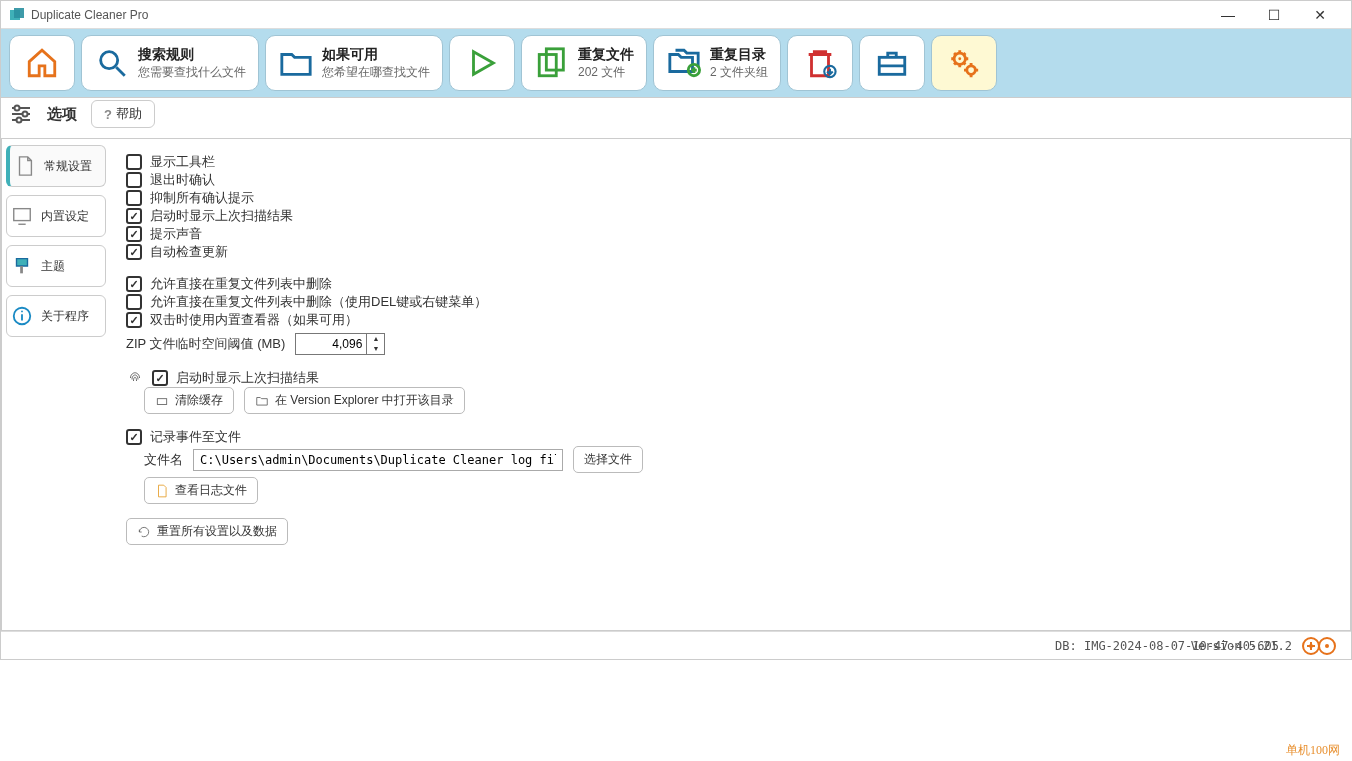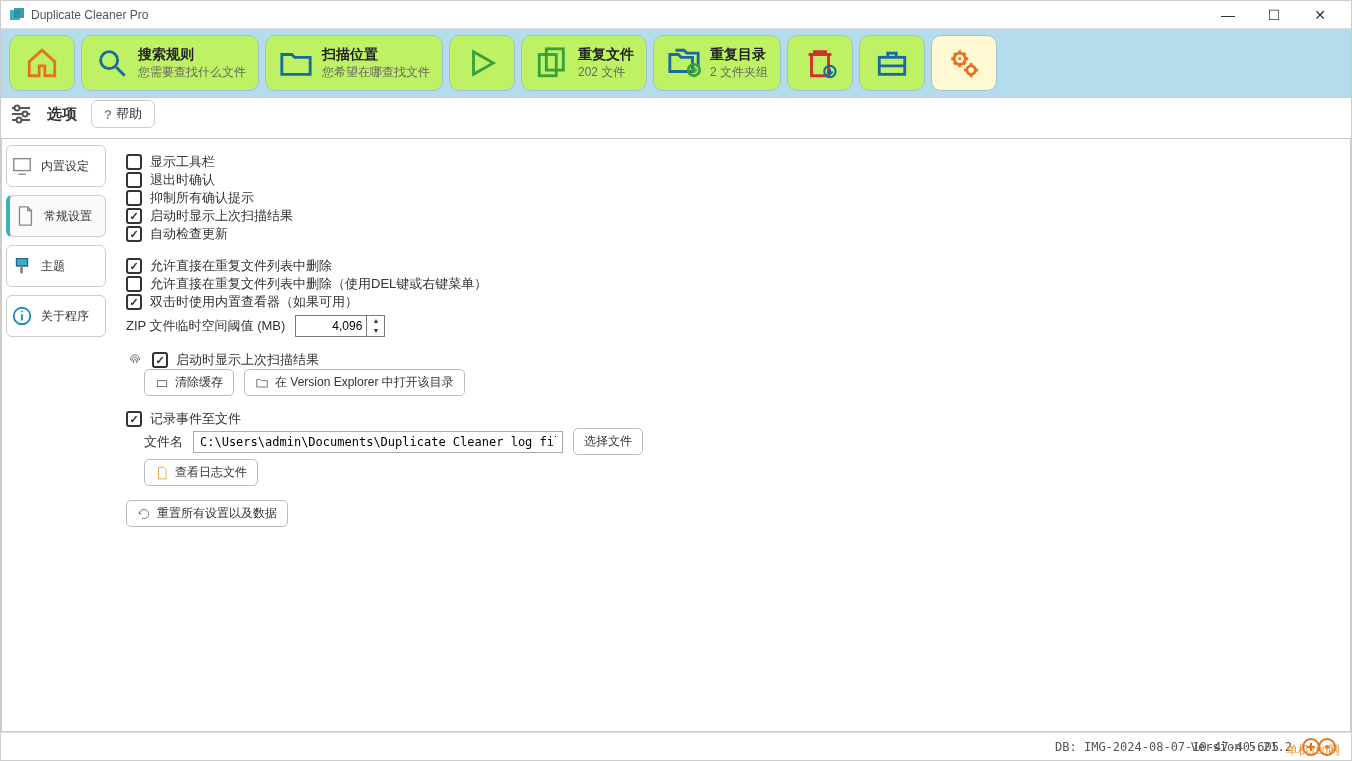--- a/index.html
+++ b/index.html
@@ -1,28 +1,28 @@
 <!DOCTYPE html>
 <html><head>
 <meta charset="utf-8">
 <style>
 * { margin: 0; padding: 0; box-sizing: border-box; }
 body { font-family: "Microsoft YaHei", "Segoe UI", sans-serif; font-size: 13px; background: #fff; color: #333; }
-.window { width: 1352px; height: 761px; display: flex; flex-direction: column; border: 1px solid #ccc; }
+.window { width: 1352px; height: 660px; display: flex; flex-direction: column; border: 1px solid #ccc; }
 
 
 .titlebar { height: 28px; background: #fff; border-bottom: 1px solid #ddd; display: flex; align-items: center; padding: 0 8px; }
 .titlebar-icon { width: 16px; height: 16px; margin-right: 6px; }
 .titlebar-text { flex: 1; font-size: 12px; color: #555; }
 .titlebar-controls { display: flex; gap: 0; }
 .titlebar-controls span { width: 46px; text-align: center; font-size: 14px; color: #333; cursor: pointer; }
 
 
 .toolbar { background: #b4dced; padding: 6px 8px; display: flex; gap: 6px; border-bottom: 1px solid #ccc; }
-.tool-btn { background: #bef264; border: 1px solid #a0c4d4; border-radius: 10px; padding: 6px 12px; display: flex; align-items: center; gap: 8px; min-height: 56px; cursor: pointer; }
+.tool-btn { background: #ffffff; border: 1px solid #a0c4d4; border-radius: 10px; padding: 6px 12px; display: flex; align-items: center; gap: 8px; min-height: 56px; cursor: pointer; }
 .tool-btn.active { background: #fef9d3; }
 .tool-btn .icon { width: 36px; height: 36px; display: flex; align-items: center; justify-content: center; }
 .tool-btn .txt { display: flex; flex-direction: column; }
 .tool-btn .txt .t1 { font-size: 14px; font-weight: bold; color: #222; }
 .tool-btn .txt .t2 { font-size: 12px; color: #666; }
 .tool-btn.icon-only { padding: 6px 14px; }
 
 
 .main { flex: 1; display: flex; flex-direction: column; padding: 0; gap: 0; }
 .page-header { display: flex; align-items: center; gap: 14px; padding: 2px 8px 10px 8px; }
@@ -97,21 +97,21 @@
         <span class="t2">您需要查找什么文件</span>
       </span>
     </div>
     <div class="tool-btn">
       <span class="icon">
         <svg width="34" height="34" viewBox="0 0 24 24">
             <path d="M2 6 H9 L11 8 H22 V20 H2 Z" fill="none" stroke="#1a6a9e" stroke-width="2"></path>
           </svg>
       </span>
       <span class="txt">
-        <span class="t1">扫描位置</span>
+        <span class="t1">如果可用</span>
         <span class="t2">您希望在哪查找文件</span>
       </span>
     </div>
     <div class="tool-btn icon-only">
       <span class="icon">
         <svg width="34" height="34" viewBox="0 0 24 24">
             <path d="M6 4 L20 12 L6 20 Z" fill="none" stroke="#3aa03a" stroke-width="2"></path>
           </svg>
       </span>
     </div>
@@ -184,36 +184,36 @@
       <span class="page-title">选项</span>
       <div class="help-btn">
         <span style="color:#888;font-weight:bold;">?</span>
         <span>帮助</span>
       </div>
     </div>
 
     <div class="content">
 
       <div class="sidebar">
+        <div class="side-item active">
+          <span class="sicon">
+              <svg width="22" height="22" viewBox="0 0 24 24">
+                <path d="M6 2 H15 L19 6 V22 H6 Z M15 2 V6 H19" fill="none" stroke="#888" stroke-width="1.5"></path>
+              </svg>
+            </span>
+          <span>常规设置</span>
+        </div>
         <div class="side-item">
           <span class="sicon">
               <svg width="22" height="22" viewBox="0 0 24 24">
                 <rect x="3" y="4" width="18" height="13" fill="none" stroke="#888" stroke-width="1.5"></rect>
                 <line x1="8" y1="21" x2="16" y2="21" stroke="#888" stroke-width="1.5"></line>
               </svg>
             </span>
           <span>内置设定</span>
-        </div>
-        <div class="side-item active">
-          <span class="sicon">
-              <svg width="22" height="22" viewBox="0 0 24 24">
-                <path d="M6 2 H15 L19 6 V22 H6 Z M15 2 V6 H19" fill="none" stroke="#888" stroke-width="1.5"></path>
-              </svg>
-            </span>
-          <span>常规设置</span>
         </div>
         <div class="side-item">
           <span class="sicon">
               <svg width="22" height="22" viewBox="0 0 24 24">
                 <path d="M6 4 H18 V12 H6 Z" fill="#3fb0b8" stroke="#1a6a9e" stroke-width="1.5"></path>
                 <rect x="10" y="12" width="3" height="8" fill="#888"></rect>
               </svg>
             </span>
           <span>主题</span>
         </div>
@@ -238,20 +238,24 @@
             <span class="cb"></span>
             <span>退出时确认</span>
           </div>
         <div class="cbrow">
             <span class="cb"></span>
             <span>抑制所有确认提示</span>
           </div>
         <div class="cbrow">
             <span class="cb checked"></span>
             <span>启动时显示上次扫描结果</span>
+          </div>
+        <div class="cbrow">
+            <span class="cb checked"></span>
+            <span>提示声音</span>
           </div>
         <div class="cbrow">
             <span class="cb checked"></span>
             <span>自动检查更新</span>
           </div>
 
         <div class="gap"></div>
 
         <div class="cbrow">
             <span class="cb checked"></span>

